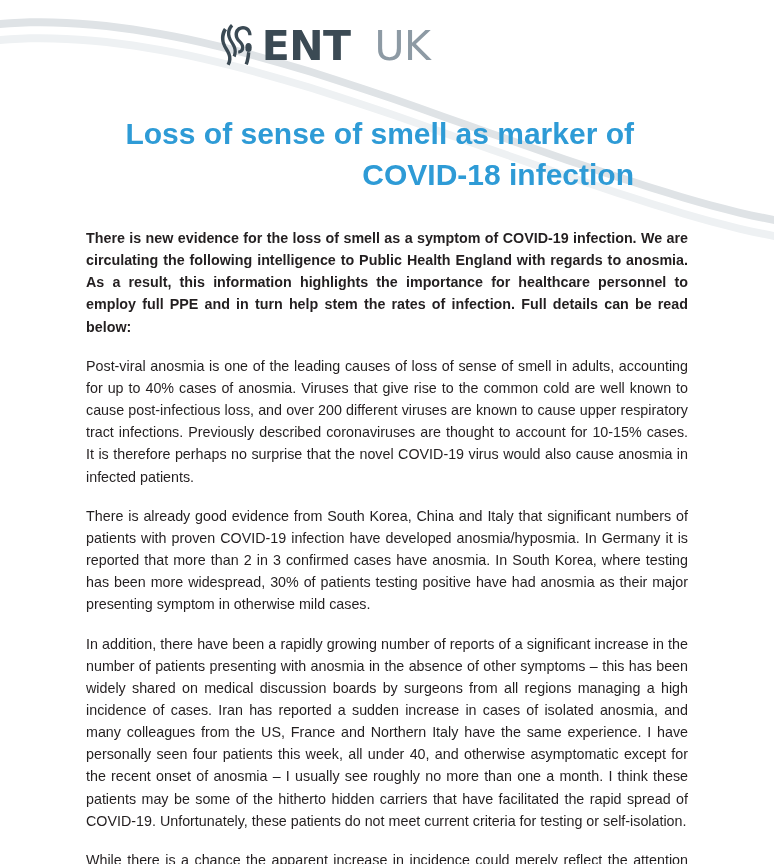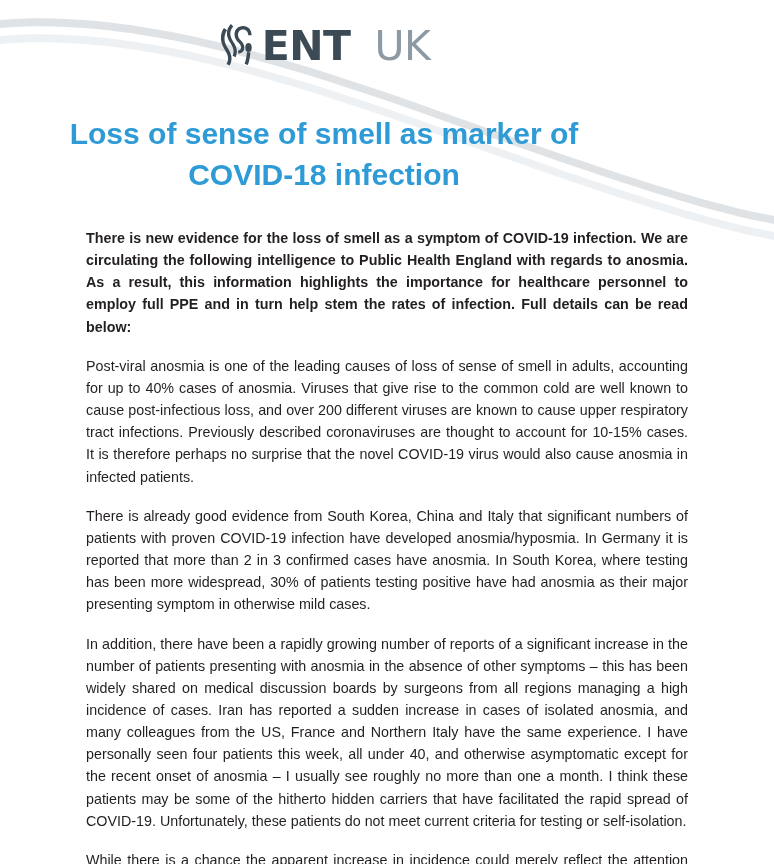--- a/index.html
+++ b/index.html
@@ -69,21 +69,21 @@
     color: #8d9aa4;
     line-height: 1;
     margin-left: 20px;
   }
 
   
   .title {
     position: relative;
     margin: 26px auto 0 auto;
     width: 620px;
-    text-align: center;
+    text-align: right;
     color: #2e9bd6;
     font-size: 30px;
     font-weight: bold;
     line-height: 1.35;
     letter-spacing: 0px;
   }
   .title-line { display: block; }
 
   
   .content {

